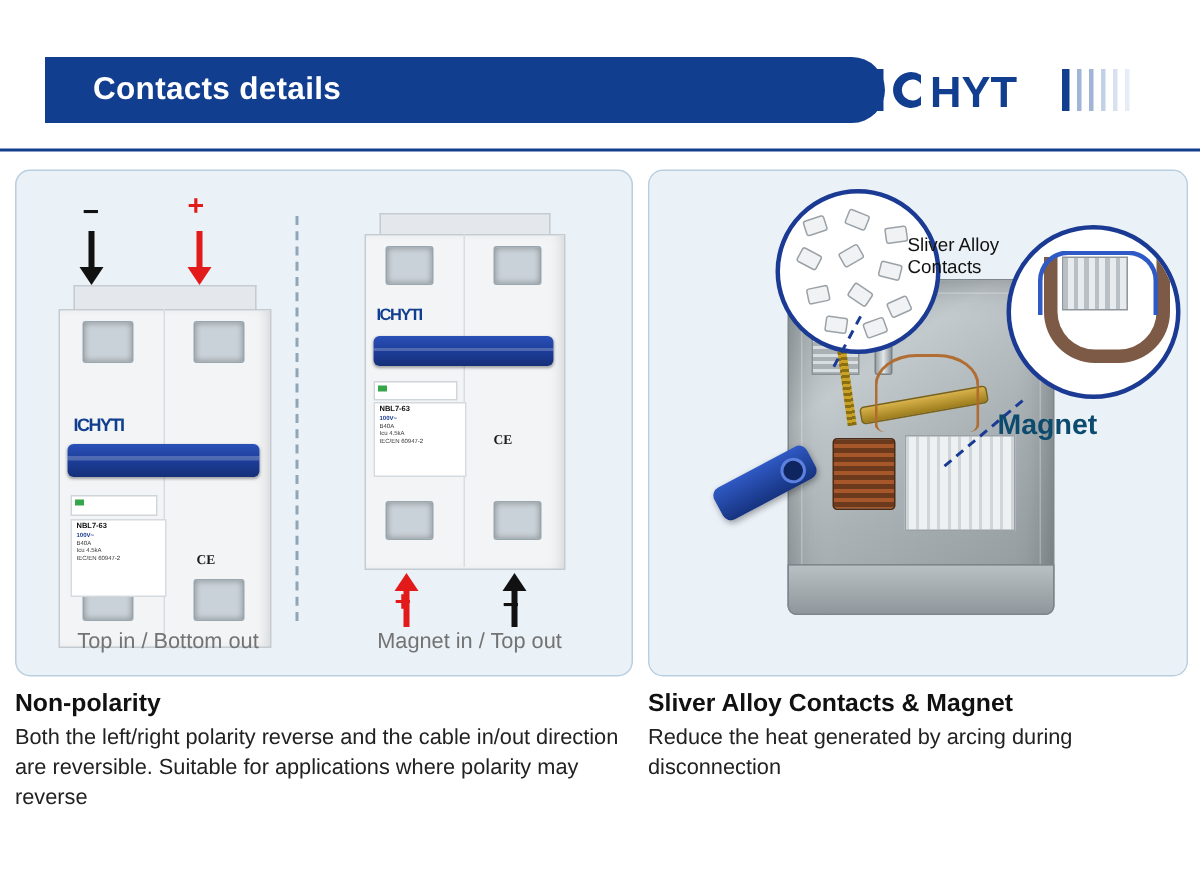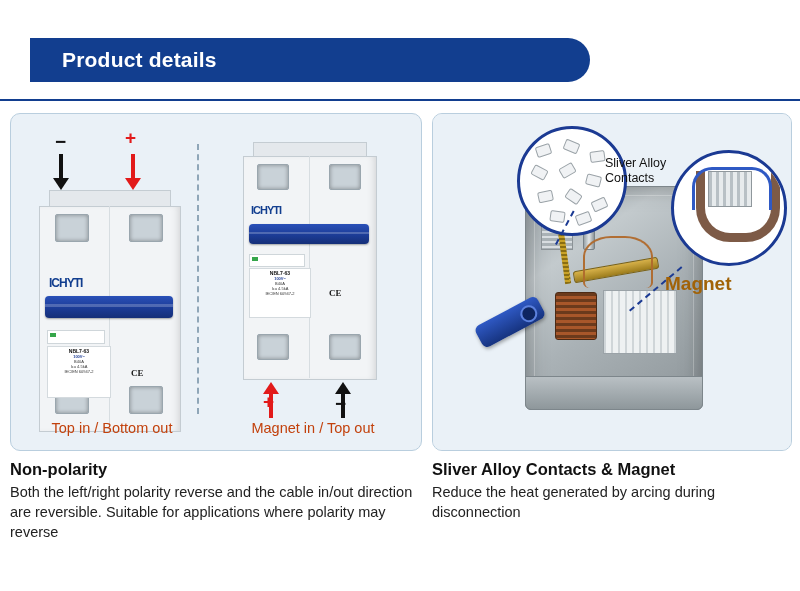--- a/index.html
+++ b/index.html
@@ -41,21 +41,21 @@
   }
   #panel-left{left:10px;top:113px;width:410px;height:336px;}
   #panel-right{left:432px;top:113px;width:358px;height:336px;}
 
   
   .divider-dash{
     position:absolute;left:196px;top:140px;width:0;height:260px;
     border-left:2px dashed #8fa6b8;
   }
   
-  .breaker{position:absolute;text-align:center;}
+  .breaker{position:absolute;}
   .brk-body{
     position:absolute;left:0;top:0;
     background:#f2f4f6;
     border:1px solid #c4ccd2;
     box-shadow:inset -6px 0 10px -6px rgba(0,0,0,.18);
   }
   .brk-top-notch{
     position:absolute;background:#e4e8ec;border:1px solid #c4ccd2;border-bottom:none;
   }
   .brk-term{
@@ -96,21 +96,21 @@
   .arrow .head{position:absolute;left:50%;transform:translateX(-50%);width:0;height:0;}
   .arrow.down .stem{top:0;}
   .arrow.down .head{bottom:0;border-left:8px solid transparent;border-right:8px solid transparent;}
   .arrow.up .stem{bottom:0;}
   .arrow.up .head{top:0;border-left:8px solid transparent;border-right:8px solid transparent;}
   .sign{
     position:absolute;font-weight:bold;font-size:19px;line-height:19px;
     font-family:"Liberation Sans", sans-serif;
   }
   .cap-left,.cap-right{
-    position:absolute;font-size:14.5px;color:#c2410c;
+    position:absolute;font-size:14.5px;color:#737373;
   }
   
   .photo{
     position:absolute;left:0;top:0;width:358px;height:336px;
     background:#eaf1f7;
   }
   .mech-body{
     position:absolute;left:92px;top:72px;width:176px;height:222px;
     background:linear-gradient(145deg,#9aa3a8 0%,#c3cacd 28%,#aab2b6 55%,#8d9599 100%);
     border:1px solid #7d868b;border-radius:6px;
@@ -191,34 +191,47 @@
   }
   .magnet-coilwire{
     position:absolute;left:18px;top:14px;width:74px;height:40px;
     border:3px solid #2f59c4;border-radius:20px 20px 0 0;border-bottom:none;
   }
   .lead-line{position:absolute;height:0;border-top:2px dashed #1b3a93;transform-origin:0 0;}
   .callout-text{
     position:absolute;font-size:12.5px;color:#111;line-height:15px;font-weight:normal;
   }
   #magnet-text{
-    font-size:19px;font-weight:bold;color:#a16207;
+    font-size:19px;font-weight:bold;color:#0c4a6e;
   }
   
   .cap-block{position:absolute;}
   .cap-title{font-size:16.5px;font-weight:bold;color:#111;margin:0 0 3px 0;}
   .cap-body{font-size:14.5px;color:#222;line-height:20px;margin:0;}
 </style>
 </head>
 <body>
 
 <div class="header">
   <div class="header-bar"></div>
-  <div class="header-title">Product details</div>
-
+  <div class="header-title">Contacts details</div>
+
+  <div class="logo">
+    <svg width="190" height="46" viewBox="0 0 190 46">
+      <rect x="2" y="8" width="5" height="28" fill="#123e8f"></rect>
+      <path d="M32 12 A12 12 0 1 0 32 32 L32 26 A7 7 0 1 1 32 18 Z" fill="#123e8f"></path>
+      <text x="38" y="33" font-family="Liberation Sans, sans-serif" font-size="29" font-weight="bold" fill="#123e8f">HYT</text>
+      <rect x="126" y="8" width="5" height="28" fill="#123e8f"></rect>
+      <rect x="136" y="8" width="3" height="28" fill="#9fb4d6"></rect>
+      <rect x="144" y="8" width="3" height="28" fill="#9fb4d6"></rect>
+      <rect x="152" y="8" width="3" height="28" fill="#c3d1e7"></rect>
+      <rect x="160" y="8" width="3" height="28" fill="#d8e1ef"></rect>
+      <rect x="168" y="8" width="3" height="28" fill="#e7edf6"></rect>
+    </svg>
+  </div>
   <div class="header-rule"></div>
 </div>
 
 <div class="panel" id="panel-left">
 
   <div class="divider-dash" style="left:186px;top:30px;height:270px;"></div>
 
   <div class="breaker" id="device-a" style="left:28px;top:76px;width:140px;height:240px;">
     <div class="brk-top-notch" style="left:10px;top:0;width:120px;height:18px;"></div>
     <div class="brk-body" style="left:0;top:16px;width:140px;height:224px;"></div>

